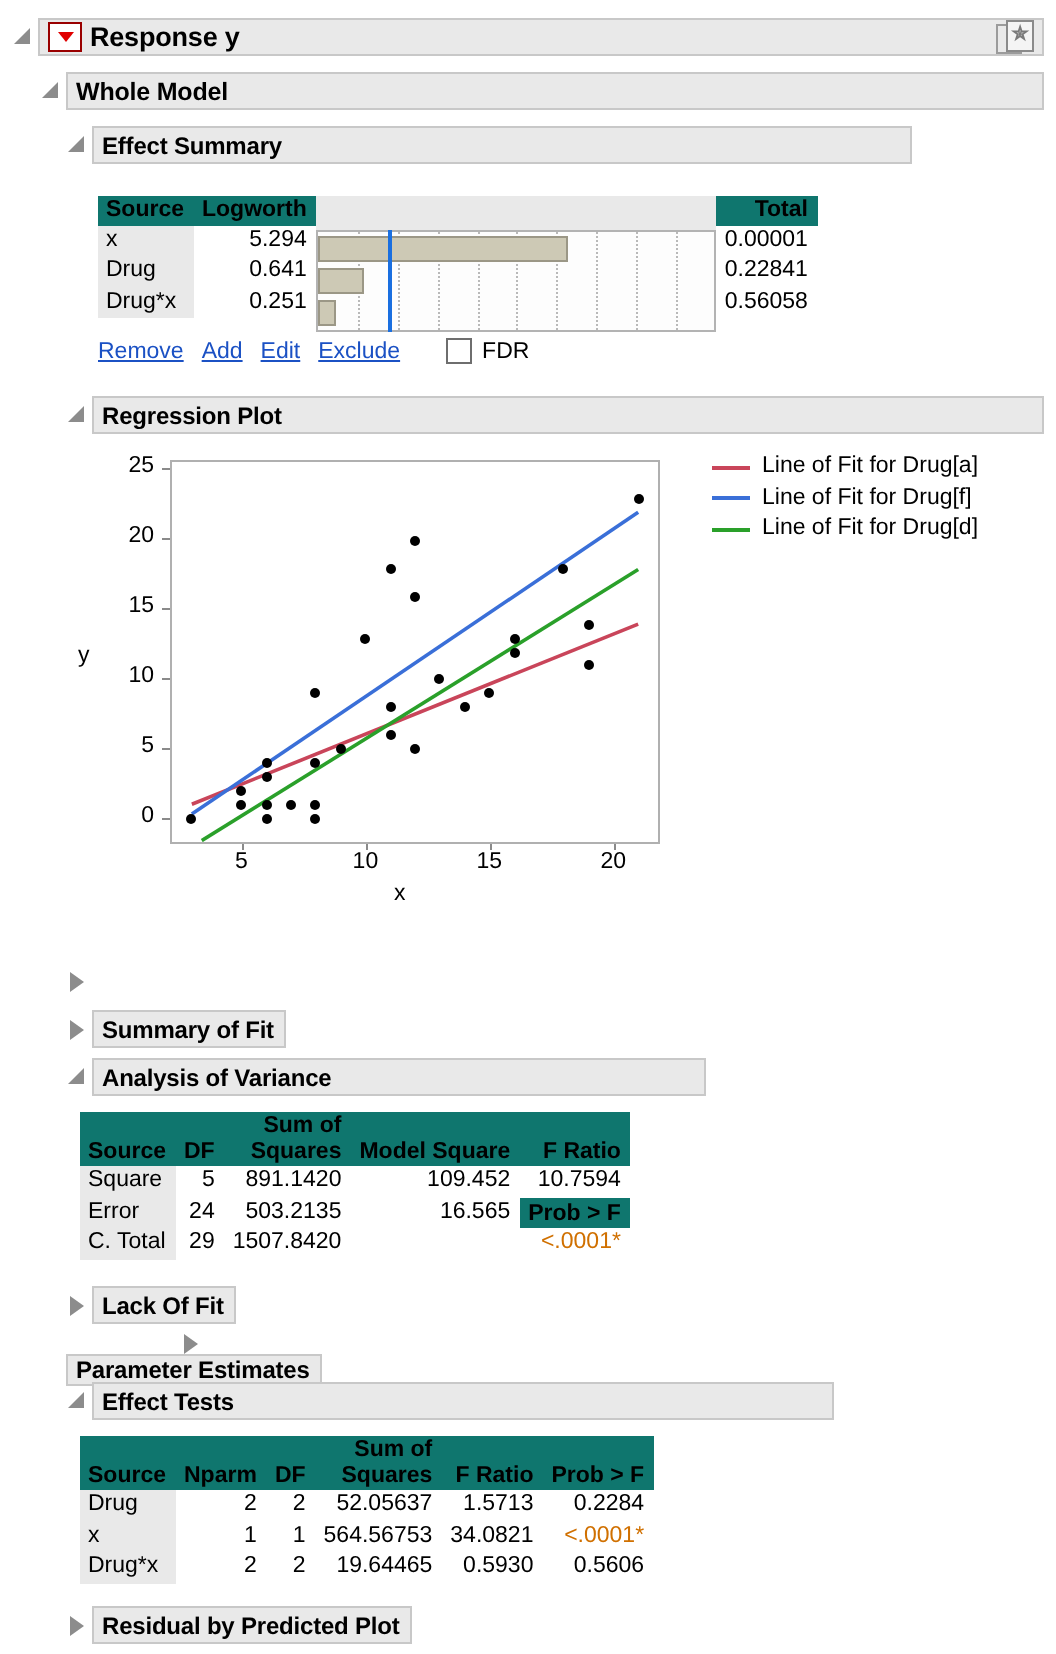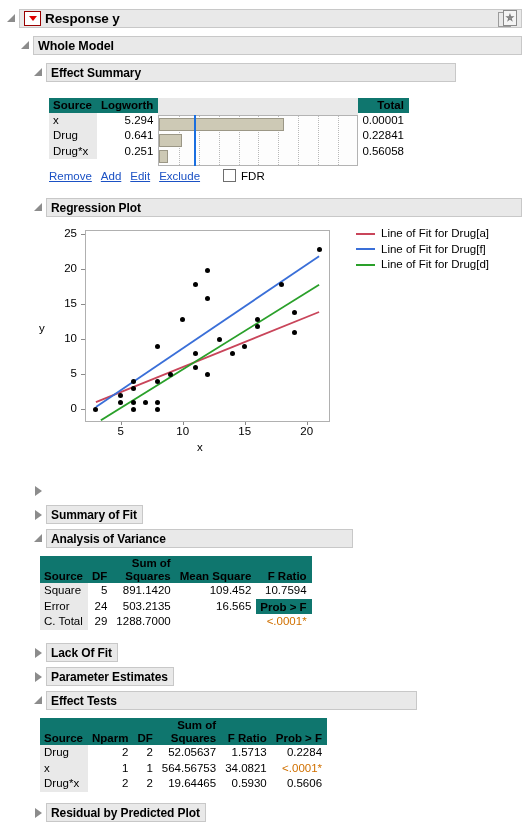--- a/index.html
+++ b/index.html
@@ -462,21 +462,21 @@
   <span class="title-plate lvl2 plate-grow">Analysis of Variance</span>
 </div>
 
 <table class="jmp" style="position:absolute;left:40px;top:556px;">
   <thead>
     <tr id="anova-head">
         <th class="lcol">Source</th>
         <th>DF</th>
         <th>Sum of
 Squares</th>
-        <th>Mean Square</th>
+        <th>Model Square</th>
         <th>F Ratio</th>
       </tr>
   </thead>
   <tbody id="anova-body">
       <tr>
         <td class="lcol">Square</td>
         <td>5</td>
         <td>891.1420</td>
         <td>109.452</td>
         <td class="">10.7594</td>
@@ -484,33 +484,33 @@
       <tr>
         <td class="lcol">Error</td>
         <td>24</td>
         <td>503.2135</td>
         <td>16.565</td>
         <th class="subhead">Prob &gt; F</th>
       </tr>
       <tr>
         <td class="lcol">C. Total</td>
         <td>29</td>
-        <td>1288.7000</td>
+        <td>1507.8420</td>
         <td></td>
         <td class="orange">&lt;.0001*</td>
       </tr>
     </tbody>
 </table>
 
 <div class="outline-row" style="position:absolute;left:33px;top:642px;">
   <span class="tri closed"></span>
   <span class="title-plate lvl2">Lack Of Fit</span>
 </div>
 
-<div class="outline-row" style="position:absolute;left:33px;top:666px;">
+<div class="outline-row" style="position:absolute;left:33px;top:666px;flex-direction:column;">
   <span class="tri closed"></span>
   <span class="title-plate lvl2">Parameter Estimates</span>
 </div>
 
 <div class="outline-row" style="position:absolute;left:33px;top:690px;width:384px;">
   <span class="tri open"></span>
   <span class="title-plate lvl2 plate-grow">Effect Tests</span>
 </div>
 
 <table class="jmp" style="position:absolute;left:40px;top:718px;">

